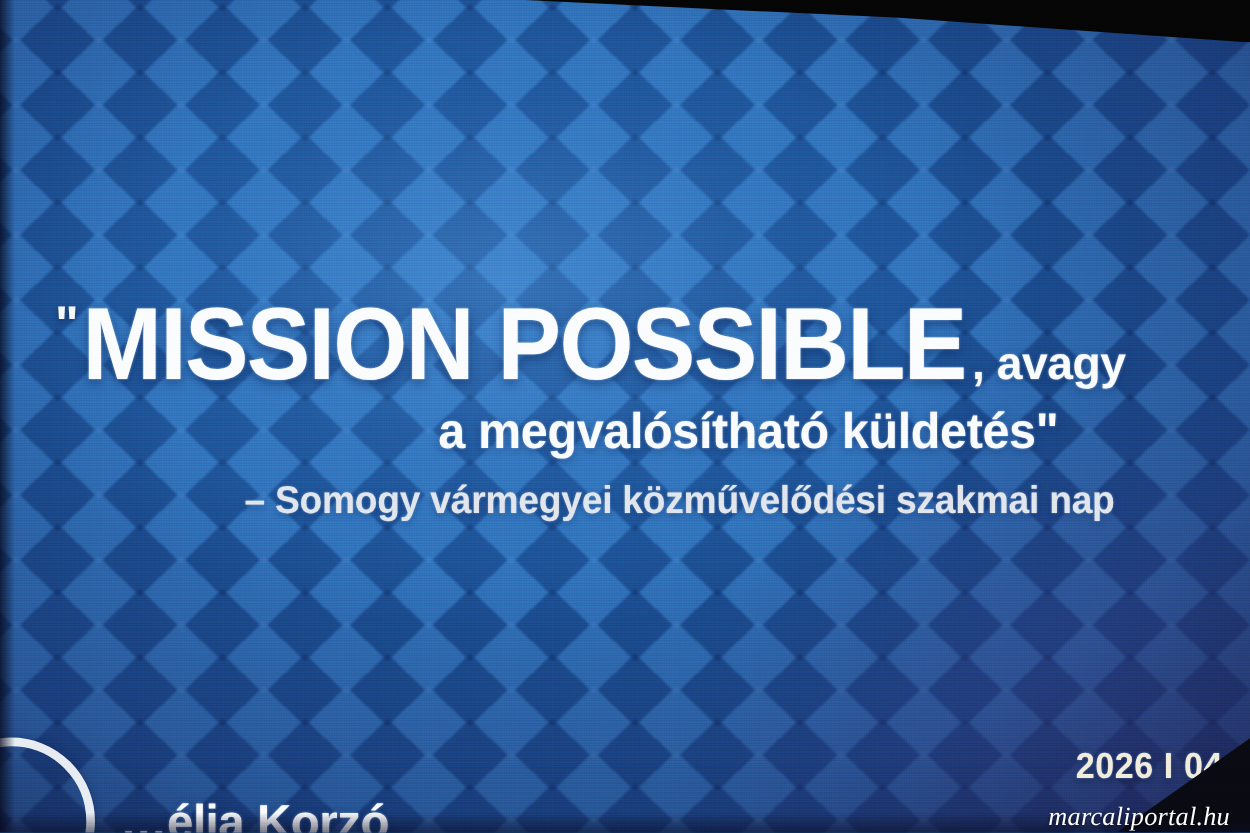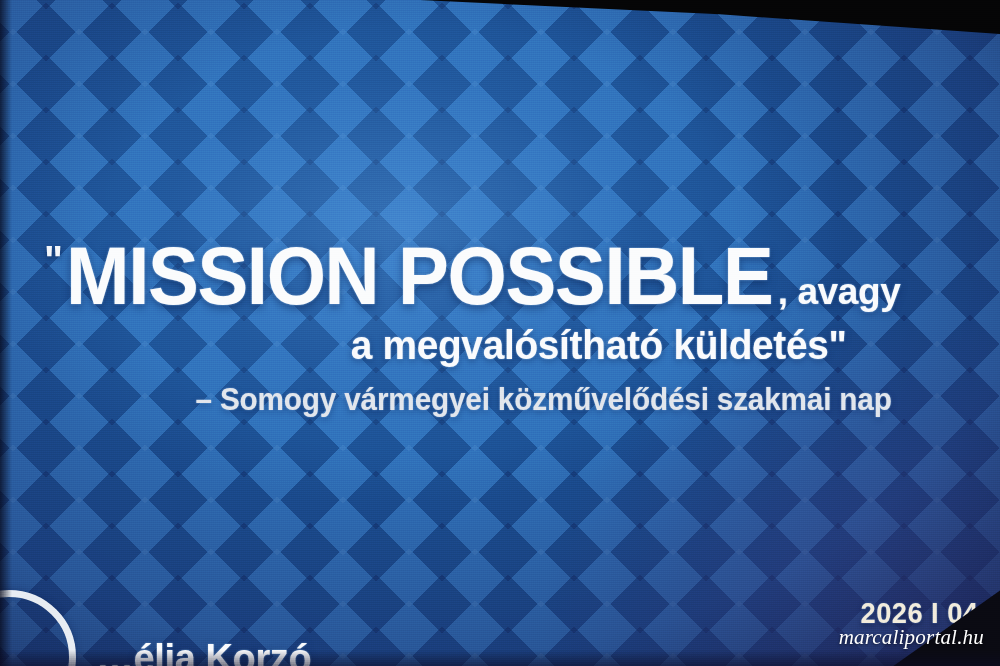--- a/index.html
+++ b/index.html
@@ -245,21 +245,21 @@
     height: 120px;
     border-radius: 50%;
     border: 7px solid rgba(250,252,253,.92);
     box-shadow: 0 0 7px rgba(10,34,86,.45);
   }
 
   
   .watermark {
     position: absolute;
     right: 16px;
-    bottom: 16px;
+    bottom: 0;
     font-family: "Liberation Serif", serif;
     font-style: italic;
     font-size: 21px;
     font-weight: 400;
     color: #ffffff;
     letter-spacing: .2px;
     white-space: nowrap;
     text-shadow: 0 1px 3px rgba(0,0,0,.6);
   }
 

